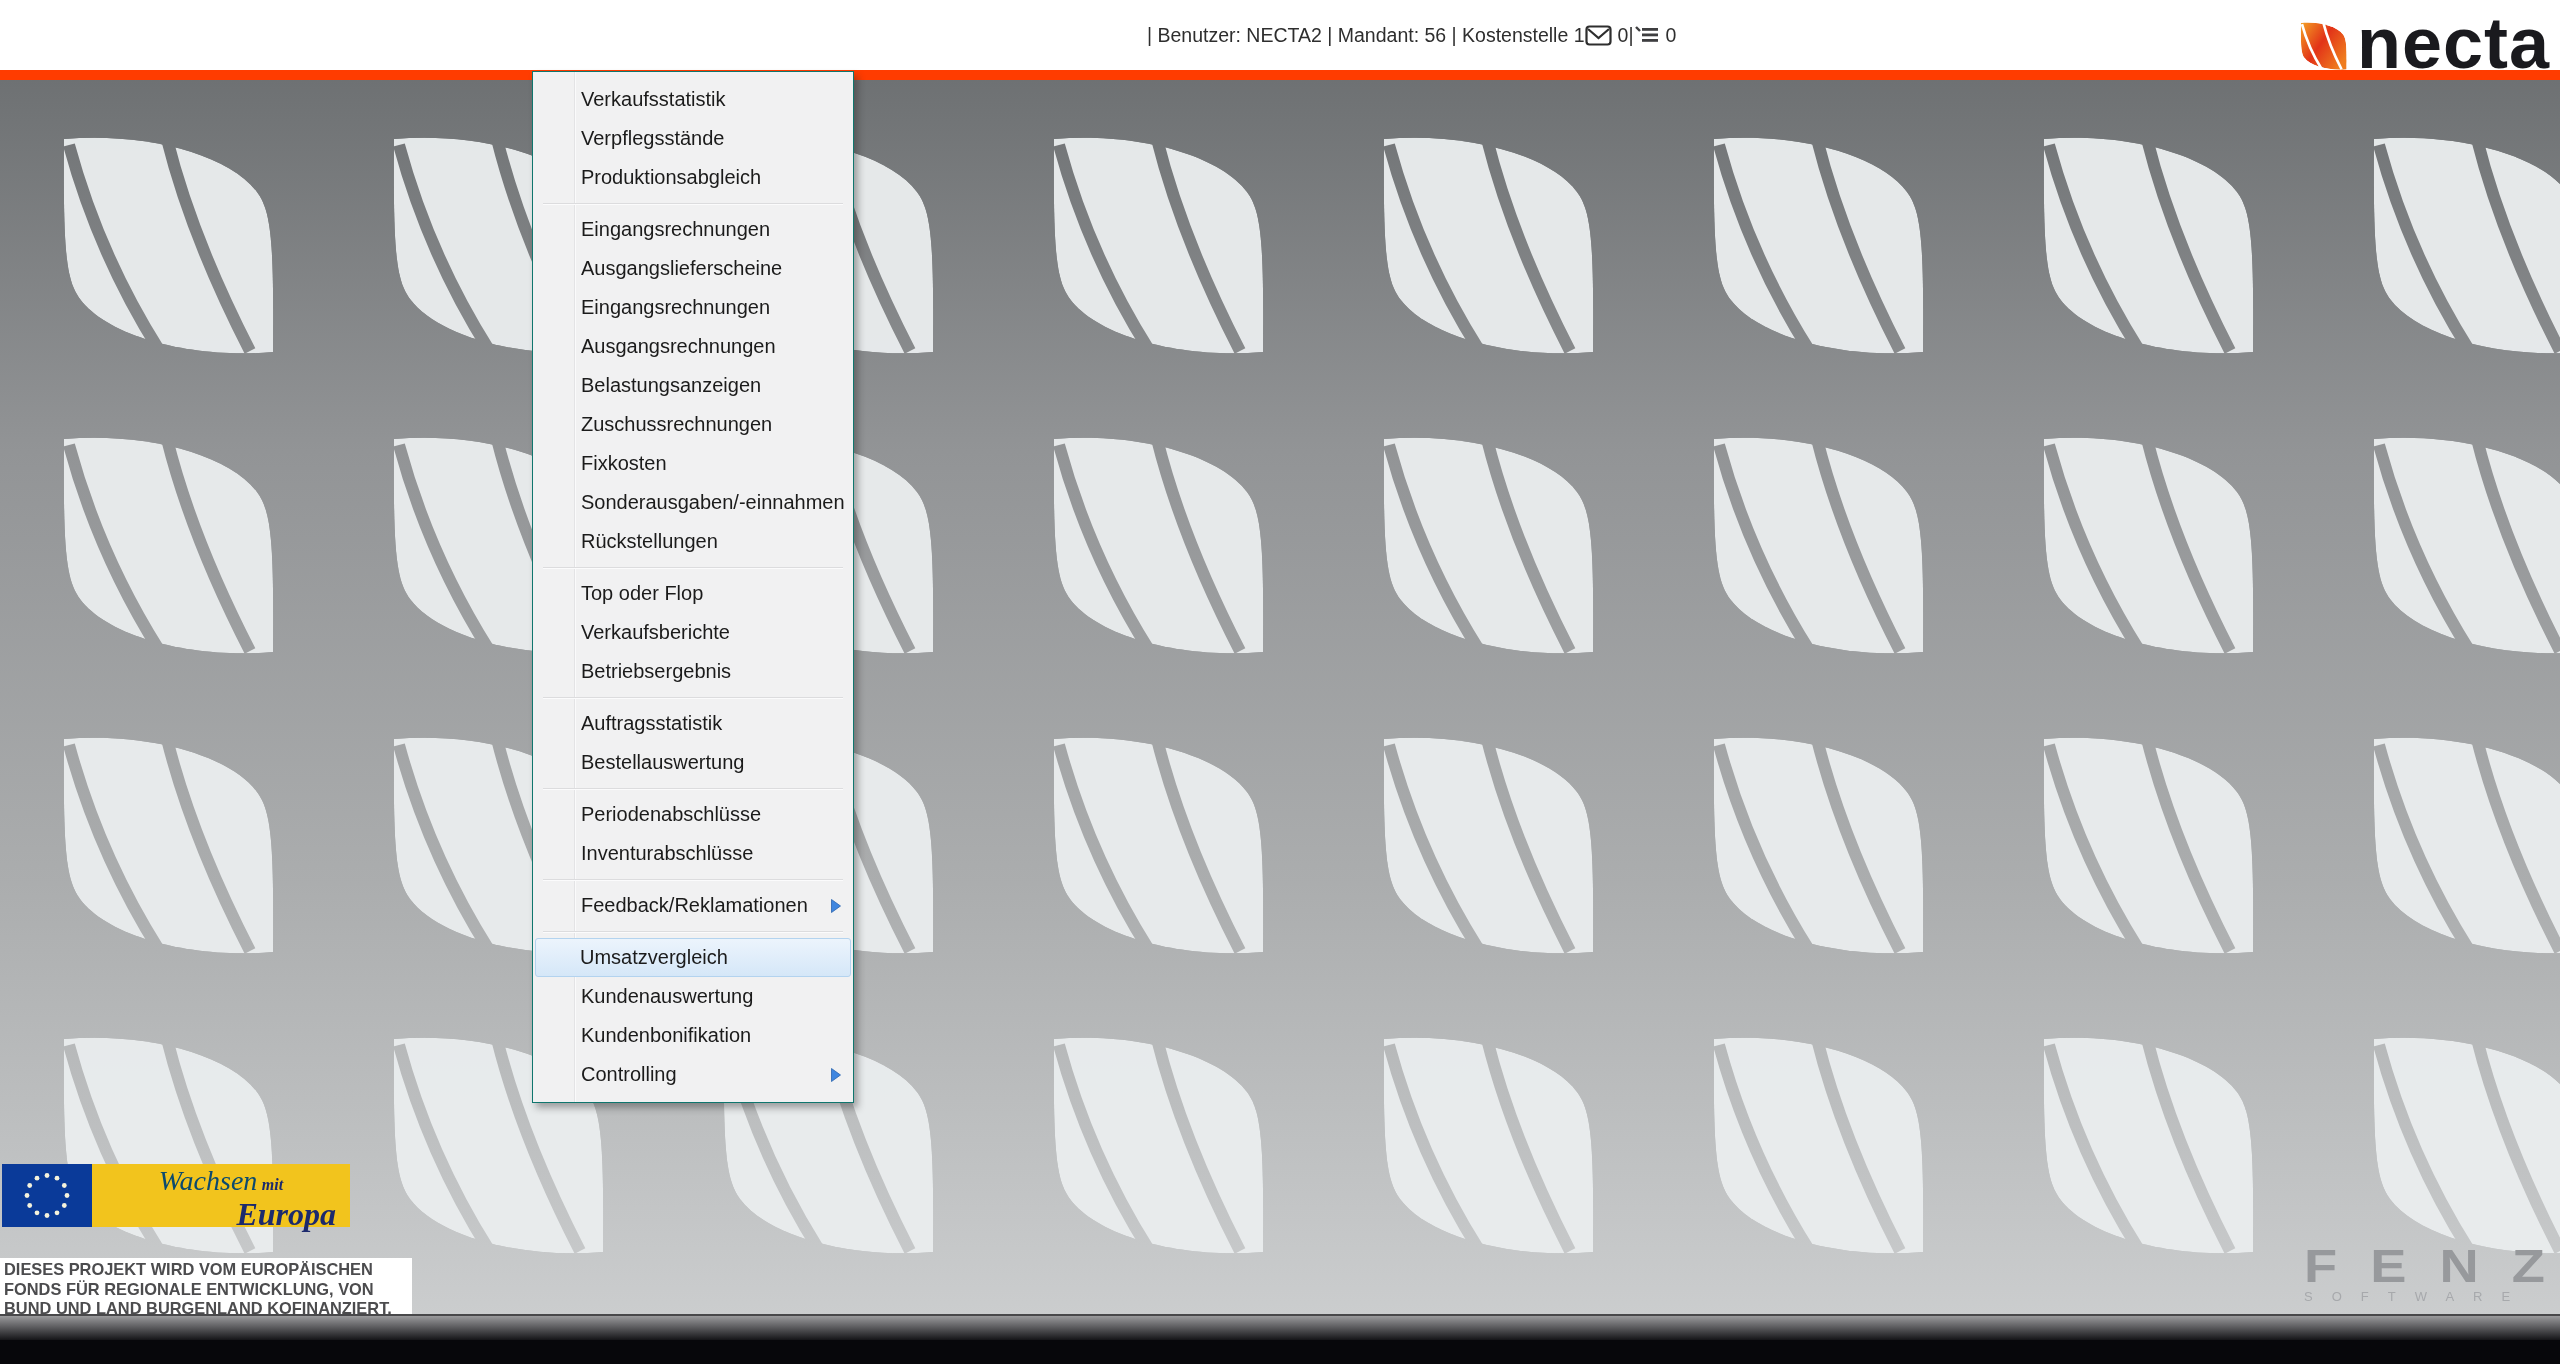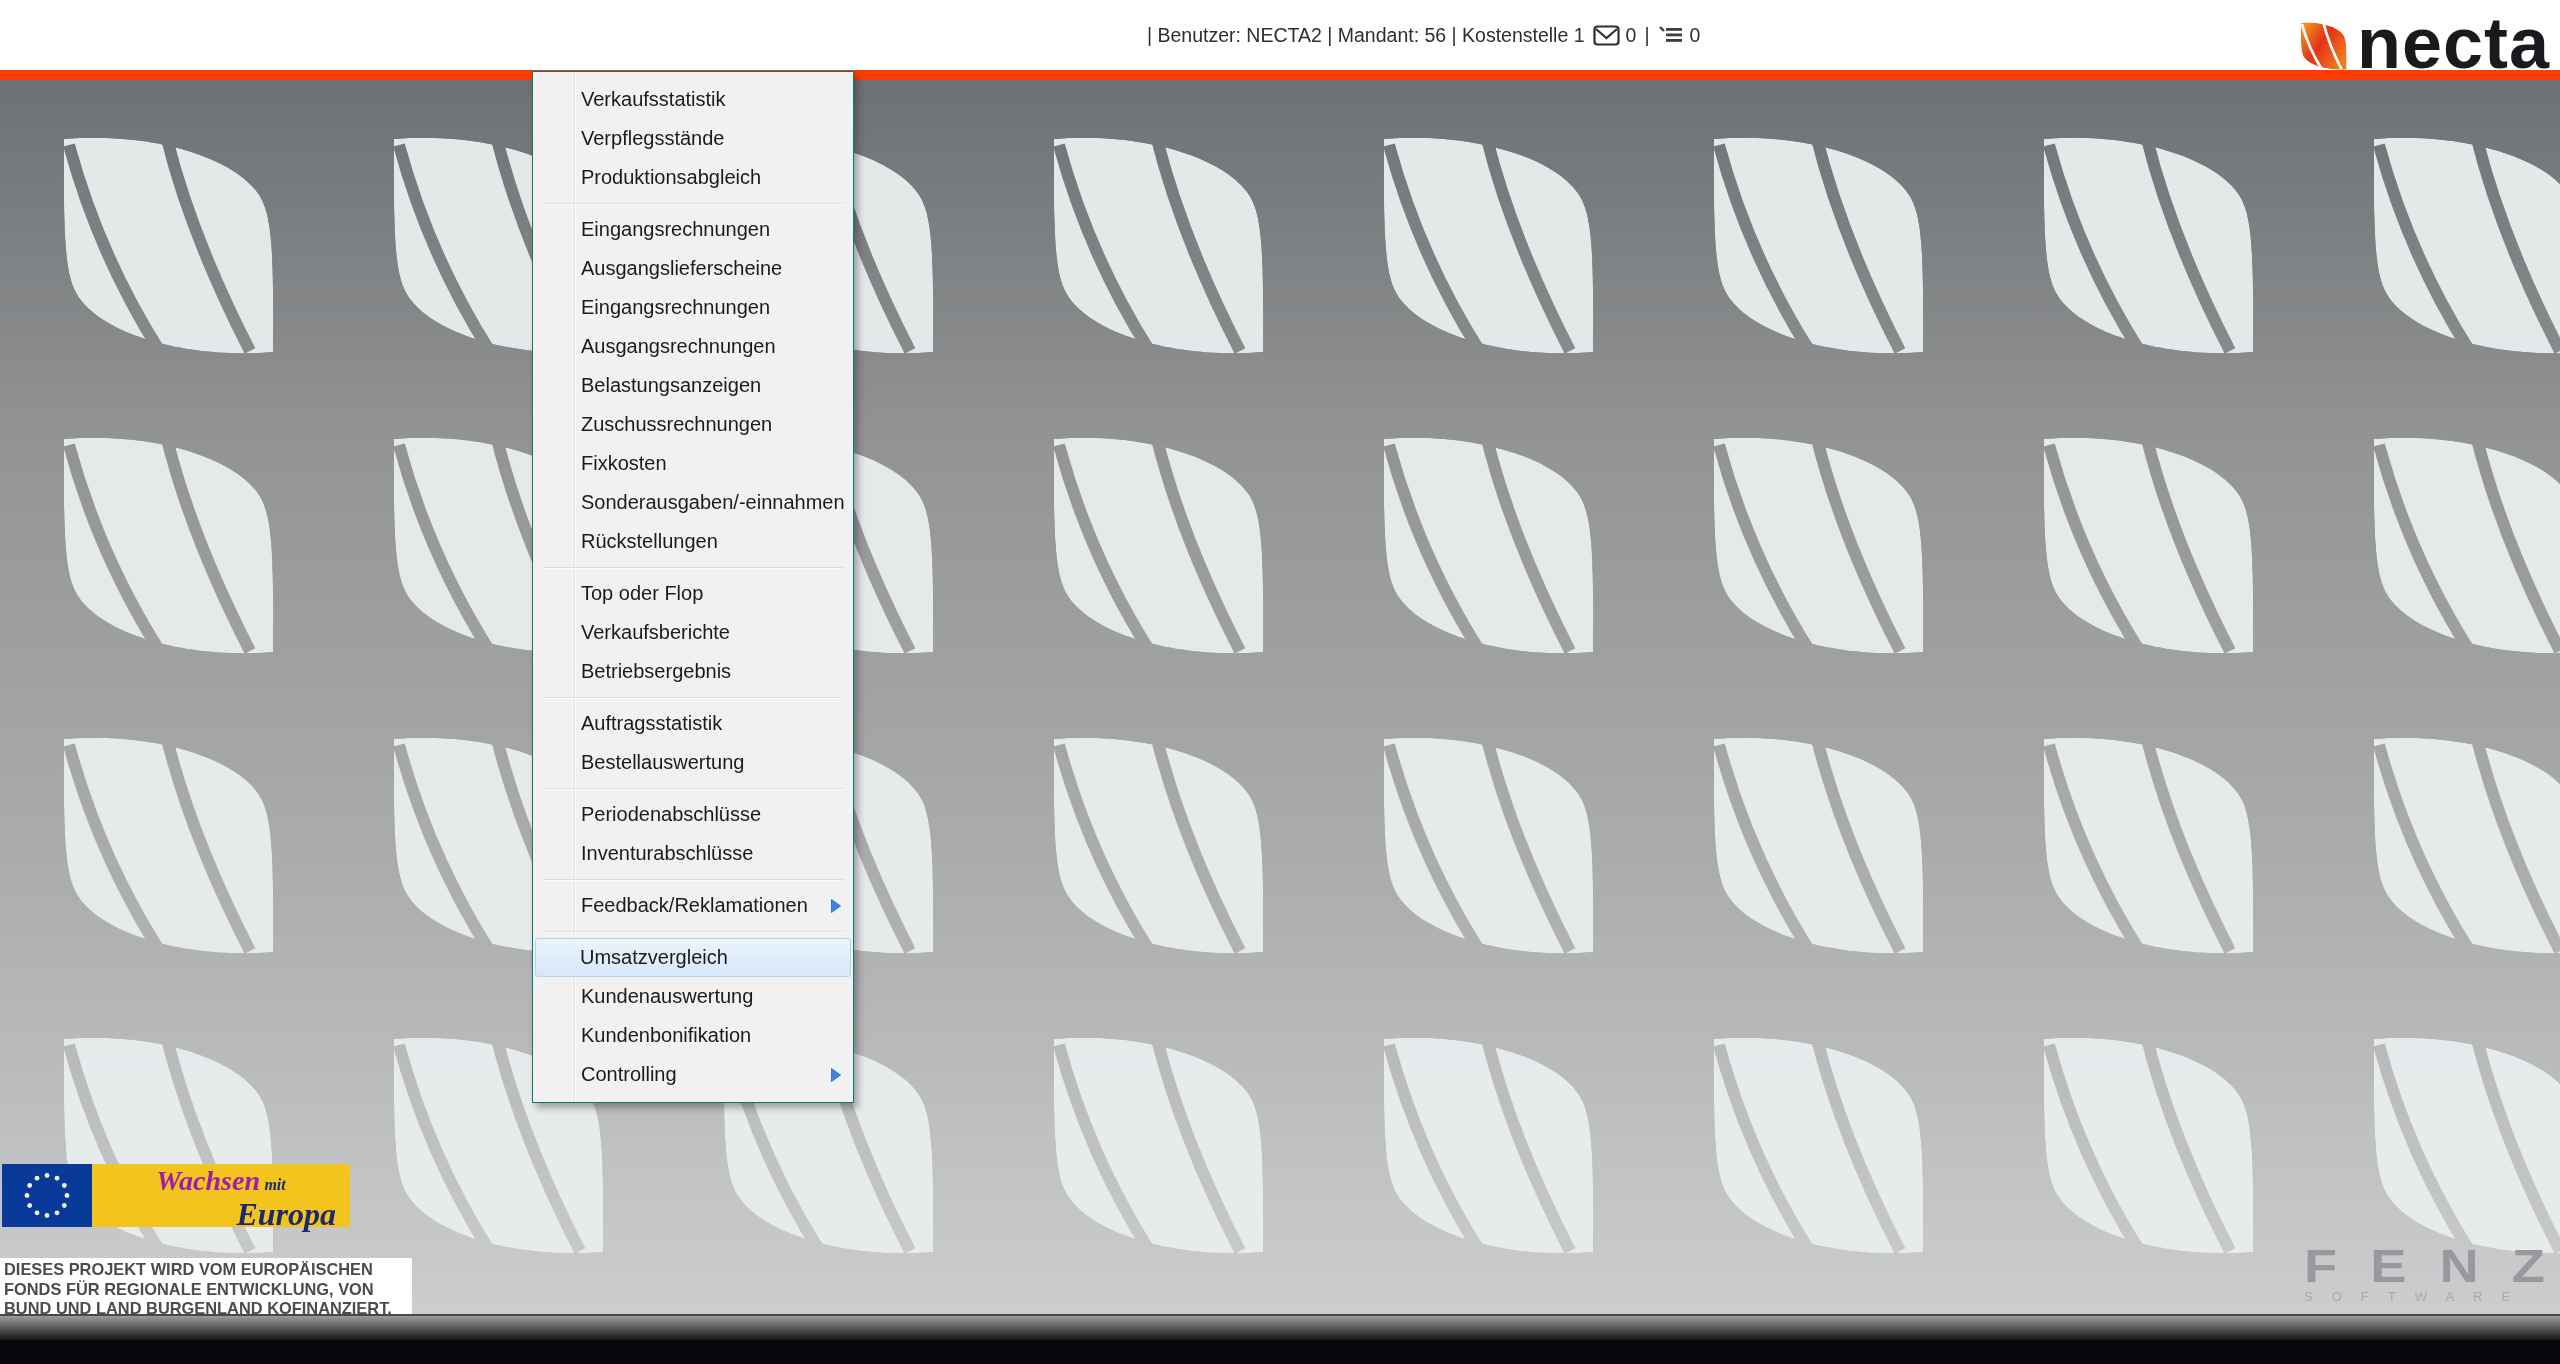--- a/index.html
+++ b/index.html
@@ -7,21 +7,21 @@
   .stage{position:relative;width:2560px;height:1364px;}
 
   
   .bg{position:absolute;left:0;top:0;z-index:0;}
 
   
   .header{position:absolute;left:0;top:0;width:2560px;height:70px;background:#ffffff;z-index:10;}
   .nav{position:absolute;left:38px;top:0;height:70px;display:flex;align-items:center;}
   .nav-item{width:123px;text-align:center;font-size:20px;color:#2b2b2b;cursor:pointer;white-space:nowrap;}
   .nav-item.muted{color:#8e8e8e;}
-  .userinfo{position:absolute;left:1147px;top:0;height:70px;display:flex;align-items:center;gap:8px;font-size:19.5px;color:#2e2e2e;white-space:nowrap;}
+  .userinfo{position:absolute;left:1147px;top:0;height:70px;display:flex;align-items:center;font-size:19.5px;color:#2e2e2e;white-space:nowrap;}
   .iconwrap{display:inline-flex;align-items:center;gap:6px;}
   .tagline{position:absolute;left:1696px;top:0;height:70px;display:flex;align-items:center;
            font-size:27px;font-style:italic;letter-spacing:11px;word-spacing:24px;color:#d5d5d5;white-space:nowrap;}
   .logo{position:absolute;right:10px;top:0;height:86px;display:flex;align-items:center;gap:10px;}
   .logo-leaf{transform:translateY(3px);}
   .logo-text{font-size:72px;font-weight:bold;letter-spacing:1px;color:#1a1a1e;line-height:70px;}
 
   
   .accentbar{position:absolute;left:0;top:70px;width:2560px;height:10px;background:var(--accent,#ff3c00);z-index:10;}
 
@@ -35,21 +35,21 @@
   .menu-item.hl{height:37px;margin:0 2px;border:1px solid var(--hl-border,#b3d3ef);border-radius:3px;
                 background:linear-gradient(#ecf4fc,#d5e7f8);padding-left:44px;}
   .menu-sep{height:1px;background:#dcdcde;margin:6px 10px;box-shadow:0 1px 0 #fbfbfc;z-index:1;position:relative;}
   .sub-arrow{position:absolute;right:12px;top:50%;transform:translateY(-50%);}
 
   
   .eu{position:absolute;left:0;top:1164px;z-index:6;}
   .eu-strip{position:absolute;left:2px;top:0;display:flex;}
   .eu-yellow{width:258px;height:63px;background:#f2c41d;box-sizing:border-box;padding-top:3px;}
   .eu-l1{text-align:center;line-height:28px;}
-  .wachsen{font-family:"Liberation Serif",serif;font-style:italic;font-weight:bold;font-size:28px;color:#a21caf;}
+  .wachsen{font-family:"Liberation Serif",serif;font-style:italic;font-weight:normal;font-size:28px;color:#0c4a6e;}
   .mit{font-family:"Liberation Serif",serif;font-style:italic;font-weight:bold;font-size:16px;color:#1c2a6d;}
   .eu-l2{font-family:"Liberation Serif",serif;font-style:italic;font-weight:bold;font-size:32px;color:#1c2a6d;
          text-align:right;padding-right:14px;line-height:30px;}
   .eu-white{position:absolute;left:0;top:63px;width:412px;background:#ffffff;box-sizing:border-box;
             padding:2px 0 3px 4px;font-weight:bold;font-size:16.4px;line-height:19.5px;color:#4c4c4e;white-space:nowrap;margin-top:31px;}
   .eu-white span{display:block;}
 
   
   .fenz{position:absolute;left:2304px;top:1244px;z-index:2;}
   .fenz-name{font-size:46px;font-weight:bold;letter-spacing:28px;color:#97999c;

